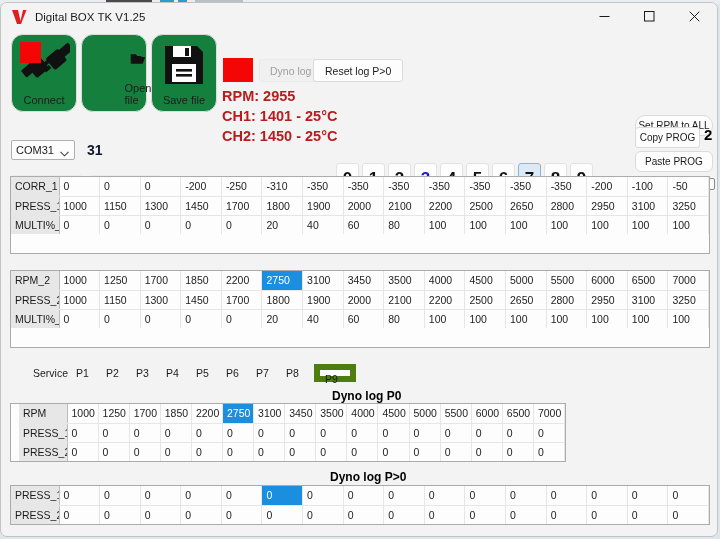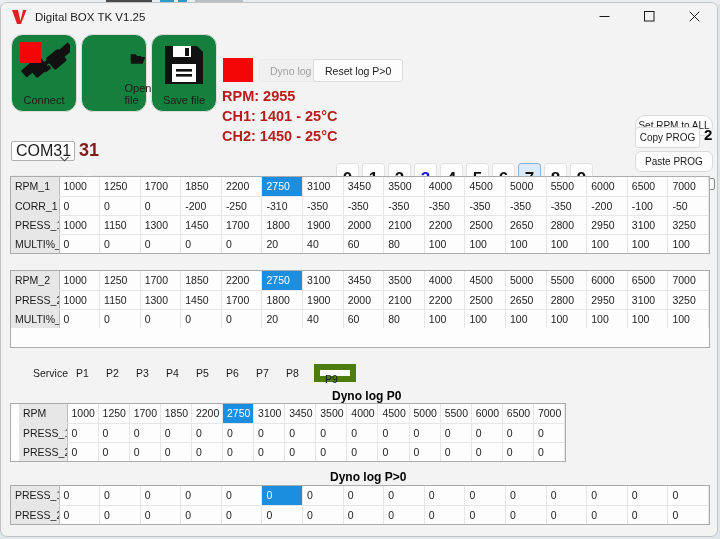--- a/index.html
+++ b/index.html
@@ -58,24 +58,24 @@
     position:absolute;left:312px;top:29px;height:23px;padding:0 11px;
     display:flex;align-items:center;justify-content:center;
     background:#fdfdfd;border:1px solid #dadada;border-radius:3px;
     color:#1b1b1b;font-size:10.5px;box-sizing:border-box;
   }
   .readout{position:absolute;left:221px;top:56px;font-size:14.5px;font-weight:bold;line-height:20px;color:#b91c1c;}
 
   .comrow{position:absolute;left:10px;top:110px;display:flex;align-items:center;}
   .combo{
     width:64px;height:20px;background:#fdfdfd;border:1px solid #b0b0b0;border-radius:2px;
-    display:flex;align-items:center;position:relative;box-sizing:border-box;padding-left:4px;font-size:16px;
+    display:flex;align-items:center;position:relative;box-sizing:border-box;padding-left:4px;font-size:11px;
   }
   .combo .arrow{position:absolute;right:5px;top:6px;}
-  .comnum{margin-left:4px;font-size:18px;font-weight:bold;color:#7f1d1d;}
+  .comnum{margin-left:12px;font-size:14px;font-weight:bold;color:#0f172a;}
   .flatbtn{
     position:absolute;height:22px;width:72px;border-radius:3px;
     display:flex;align-items:center;justify-content:center;
     font-size:10.5px;box-sizing:border-box;
   }
   .flatbtn.dis{background:#f0f0f0;border:1px solid #eaeaea;color:#a0a0a0;}
   #btn-download{left:10px;top:145px;}
   #btn-send{left:89px;top:145px;}
   .boxserial{position:absolute;left:147px;top:148px;font-size:11px;color:#1b1b1b;}
 
@@ -268,39 +268,20 @@
       <div class="prognum">2</div>
       <div class="rbtn" id="btn-pasteprog">Paste PROG</div>
       <div class="rbtn" id="btn-copy12">Copy 1-&gt;2</div>
       <div class="checkbox"></div>
     </div>
 
     <div class="gridwrap" id="grid1">
       <table class="grid">
           <tbody>
             <tr>
-              <td class="hdr colw-lbl">RPM_1</td>
-              <td>1000</td>
-              <td>1250</td>
-              <td>1700</td>
-              <td>1850</td>
-              <td>2200</td>
-              <td class="sel">2750</td>
-              <td>3100</td>
-              <td>3450</td>
-              <td>3500</td>
-              <td>4000</td>
-              <td>4500</td>
-              <td>5000</td>
-              <td>5500</td>
-              <td>6000</td>
-              <td>6500</td>
-              <td>7000</td>
-            </tr>
-            <tr>
               <td class="hdr colw-lbl">CORR_1</td>
               <td>0</td>
               <td>0</td>
               <td>0</td>
               <td>-200</td>
               <td>-250</td>
               <td>-310</td>
               <td>-350</td>
               <td>-350</td>
               <td>-350</td>

